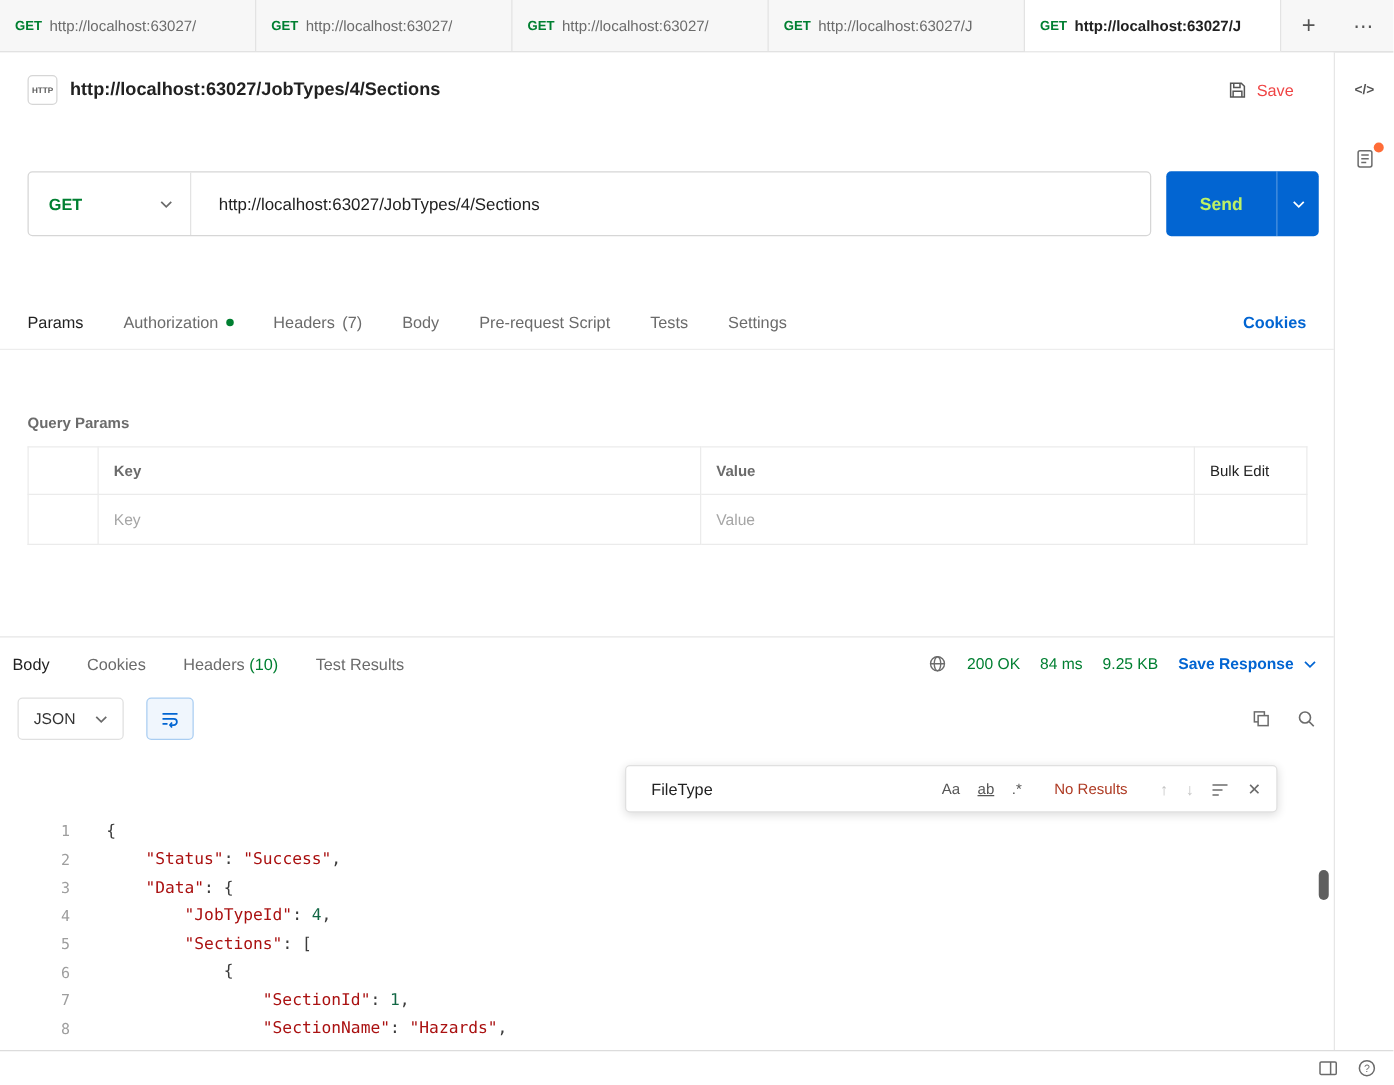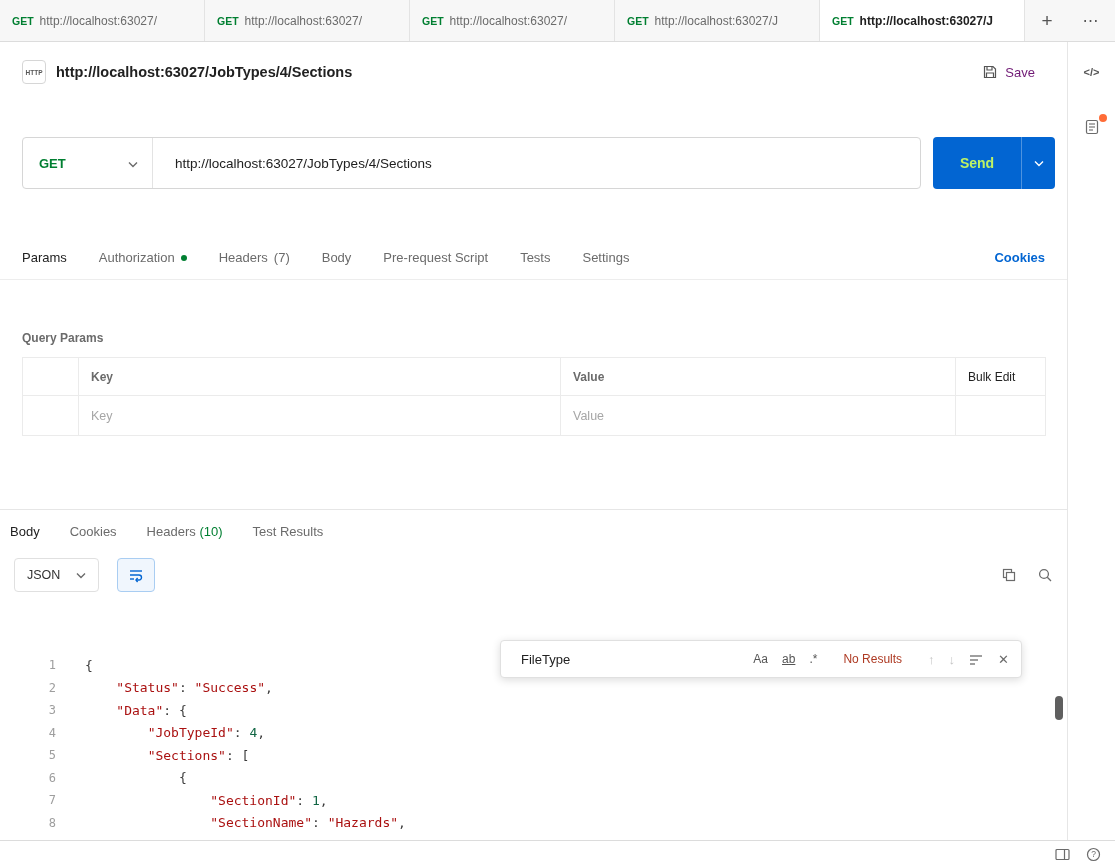--- a/index.html
+++ b/index.html
@@ -21,21 +21,21 @@
   .main { flex:1; min-height:0; display:flex; }
   .content { flex:1; min-width:0; display:flex; flex-direction:column; background:#fff;gap:33px; }
   .rail { width:48px; flex-shrink:0; border-left:1px solid #e6e6e6; display:flex; flex-direction:column; align-items:center; padding-top:24px; gap:40px; }
   .rail-icon { position:relative; color:#555; font-weight:700; font-size:11px; cursor:pointer; }
   .rail-dot { position:absolute; top:-4px; right:-6px; width:8px; height:8px; border-radius:50%; background:var(--notification_orange,#ff6c37); }
 
   
   .req-header { display:flex; align-items:center; gap:10px; padding:16px 22px 8px 22px; }
   .http-badge { width:24px; height:24px; border:1px solid #d6d6d6; border-radius:4px; display:flex; align-items:center; justify-content:center; font-size:6.5px; font-weight:700; color:#555; flex-shrink:0; }
   .req-title { flex:1; font-size:14.5px; font-weight:600; white-space:nowrap; overflow:hidden; text-overflow:ellipsis; }
-  .save-btn { display:flex; align-items:center; gap:7px; color:#701a75; font-size:13px; padding:6px 10px; cursor:pointer; }
+  .save-btn { display:flex; align-items:center; gap:7px; color:#ef4444; font-size:13px; padding:6px 10px; cursor:pointer; }
 
   
   .url-row { display:flex; gap:12px; padding:10px 12px 14px 22px; }
   .url-box { flex:1; min-width:0; height:52px; border:1px solid #d6d6d6; border-radius:4px; display:flex; align-items:stretch; background:#fff; }
   .method-select { width:130px; flex-shrink:0; display:flex; align-items:center; justify-content:space-between; padding:0 14px 0 16px; border-right:1px solid #e3e3e3; cursor:pointer; }
   .method-label { font-size:13px; font-weight:700; color:var(--method_green,#007f31); }
   .url-input { flex:1; display:flex; align-items:center; padding:0 22px; font-size:13.5px; color:#212121; white-space:nowrap; overflow:hidden; }
   .send-btn { width:122px; height:52px; flex-shrink:0; background:var(--accent_blue,#0265d2); border-radius:4px; color:#bef264; display:flex; overflow:hidden; cursor:pointer; }
   .send-main { flex:1; display:flex; align-items:center; justify-content:center; font-size:14px; font-weight:600; }
   .send-caret { width:34px; border-left:1px solid rgba(255,255,255,.3); display:flex; align-items:center; justify-content:center; }
@@ -87,21 +87,21 @@
   .code-lines { padding-top:56px; font-family:"DejaVu Sans Mono","Liberation Mono",monospace; }
   .code-line { height:22.5px; display:flex; align-items:center; }
   .ln { width:56px; flex-shrink:0; text-align:right; color:#9e9e9e; font-size:12px; }
   .lc { padding-left:29px; white-space:pre; font-size:13px; color:#3b3b3b; }
   .tk-k, .tk-s { color:var(--json_red,#aa1111); }
   .tk-n { color:var(--json_green,#116644); }
   .tk-p { color:#3b3b3b; }
   .vscroll { position:absolute; right:4px; top:98px; width:8px; height:24px; background:#5f5f5f; border-radius:4px; cursor:pointer; }
 
   
-  .find-bar { position:absolute; top:14px; right:45px; width:522px; height:38px; background:#fff; border:1px solid #e0e0e0; border-radius:4px; box-shadow:0 2px 8px rgba(0,0,0,.14); display:flex; align-items:center; padding:0 12px 0 20px; gap:14px; z-index:5;margin-top:28px; }
+  .find-bar { position:absolute; top:14px; right:45px; width:522px; height:38px; background:#fff; border:1px solid #e0e0e0; border-radius:4px; box-shadow:0 2px 8px rgba(0,0,0,.14); display:flex; align-items:center; padding:0 12px 0 20px; gap:14px; z-index:5; }
   .fs-text { flex:1; font-size:13px; color:#212121; overflow:hidden; white-space:nowrap; }
   .fs-opt { font-size:12px; color:#555; cursor:pointer; }
   .fs-word { text-decoration:underline; }
   .fs-results { font-size:12px; color:var(--no_results_red,#ae3a23); margin:0 12px; white-space:nowrap; }
   .fs-arrow { font-size:13px; color:#c4c4c4; cursor:pointer; }
   .fs-close { font-size:13px; color:#6b6b6b; cursor:pointer; }
 
   
   .footer { height:28px; flex-shrink:0; border-top:1px solid #dcdcdc; display:flex; align-items:center; justify-content:flex-end; gap:16px; padding:0 14px; background:#fff; }
 </style>
@@ -229,20 +229,38 @@
       <div class="spacer"></div>
 
       <div class="response">
         <div class="resp-header">
           <div class="resp-tabs-list" id="resp-tabs-host">
               <div class="resp-tab active"><span>Body</span></div>
               <div class="resp-tab"><span>Cookies</span></div>
               <div class="resp-tab"><span>Headers</span> <span class="cnt">(10)</span></div>
               <div class="resp-tab"><span>Test Results</span></div>
             </div>
+          <div class="resp-meta">
+            <span class="icon-btn">
+              <svg width="16" height="16" viewBox="0 0 16 16">
+                  <circle cx="8" cy="8" r="5.6" fill="none" stroke="#6b6b6b" stroke-width="1.1"></circle>
+                  <ellipse cx="8" cy="8" rx="2.6" ry="5.6" fill="none" stroke="#6b6b6b" stroke-width="1.1"></ellipse>
+                  <line x1="2.4" y1="8" x2="13.6" y2="8" stroke="#6b6b6b" stroke-width="1.1"></line>
+                </svg>
+            </span>
+            <span class="meta-green">200 OK</span>
+            <span class="meta-green">84 ms</span>
+            <span class="meta-green">9.25 KB</span>
+            <span class="save-response">
+              <span>Save Response</span>
+              <svg width="10" height="7" viewBox="0 0 10 7">
+                  <polyline points="1,1.5 5,5.5 9,1.5" fill="none" stroke="#0265d2" stroke-width="1.4"></polyline>
+                </svg>
+            </span>
+          </div>
         </div>
 
         <div class="resp-toolbar">
           <div class="format-select">
             <span>JSON</span>
             <svg width="10" height="7" viewBox="0 0 10 7">
                 <polyline points="1,1.5 5,5.5 9,1.5" fill="none" stroke="#6b6b6b" stroke-width="1.4"></polyline>
               </svg>
           </div>
           <div class="wrap-btn">

